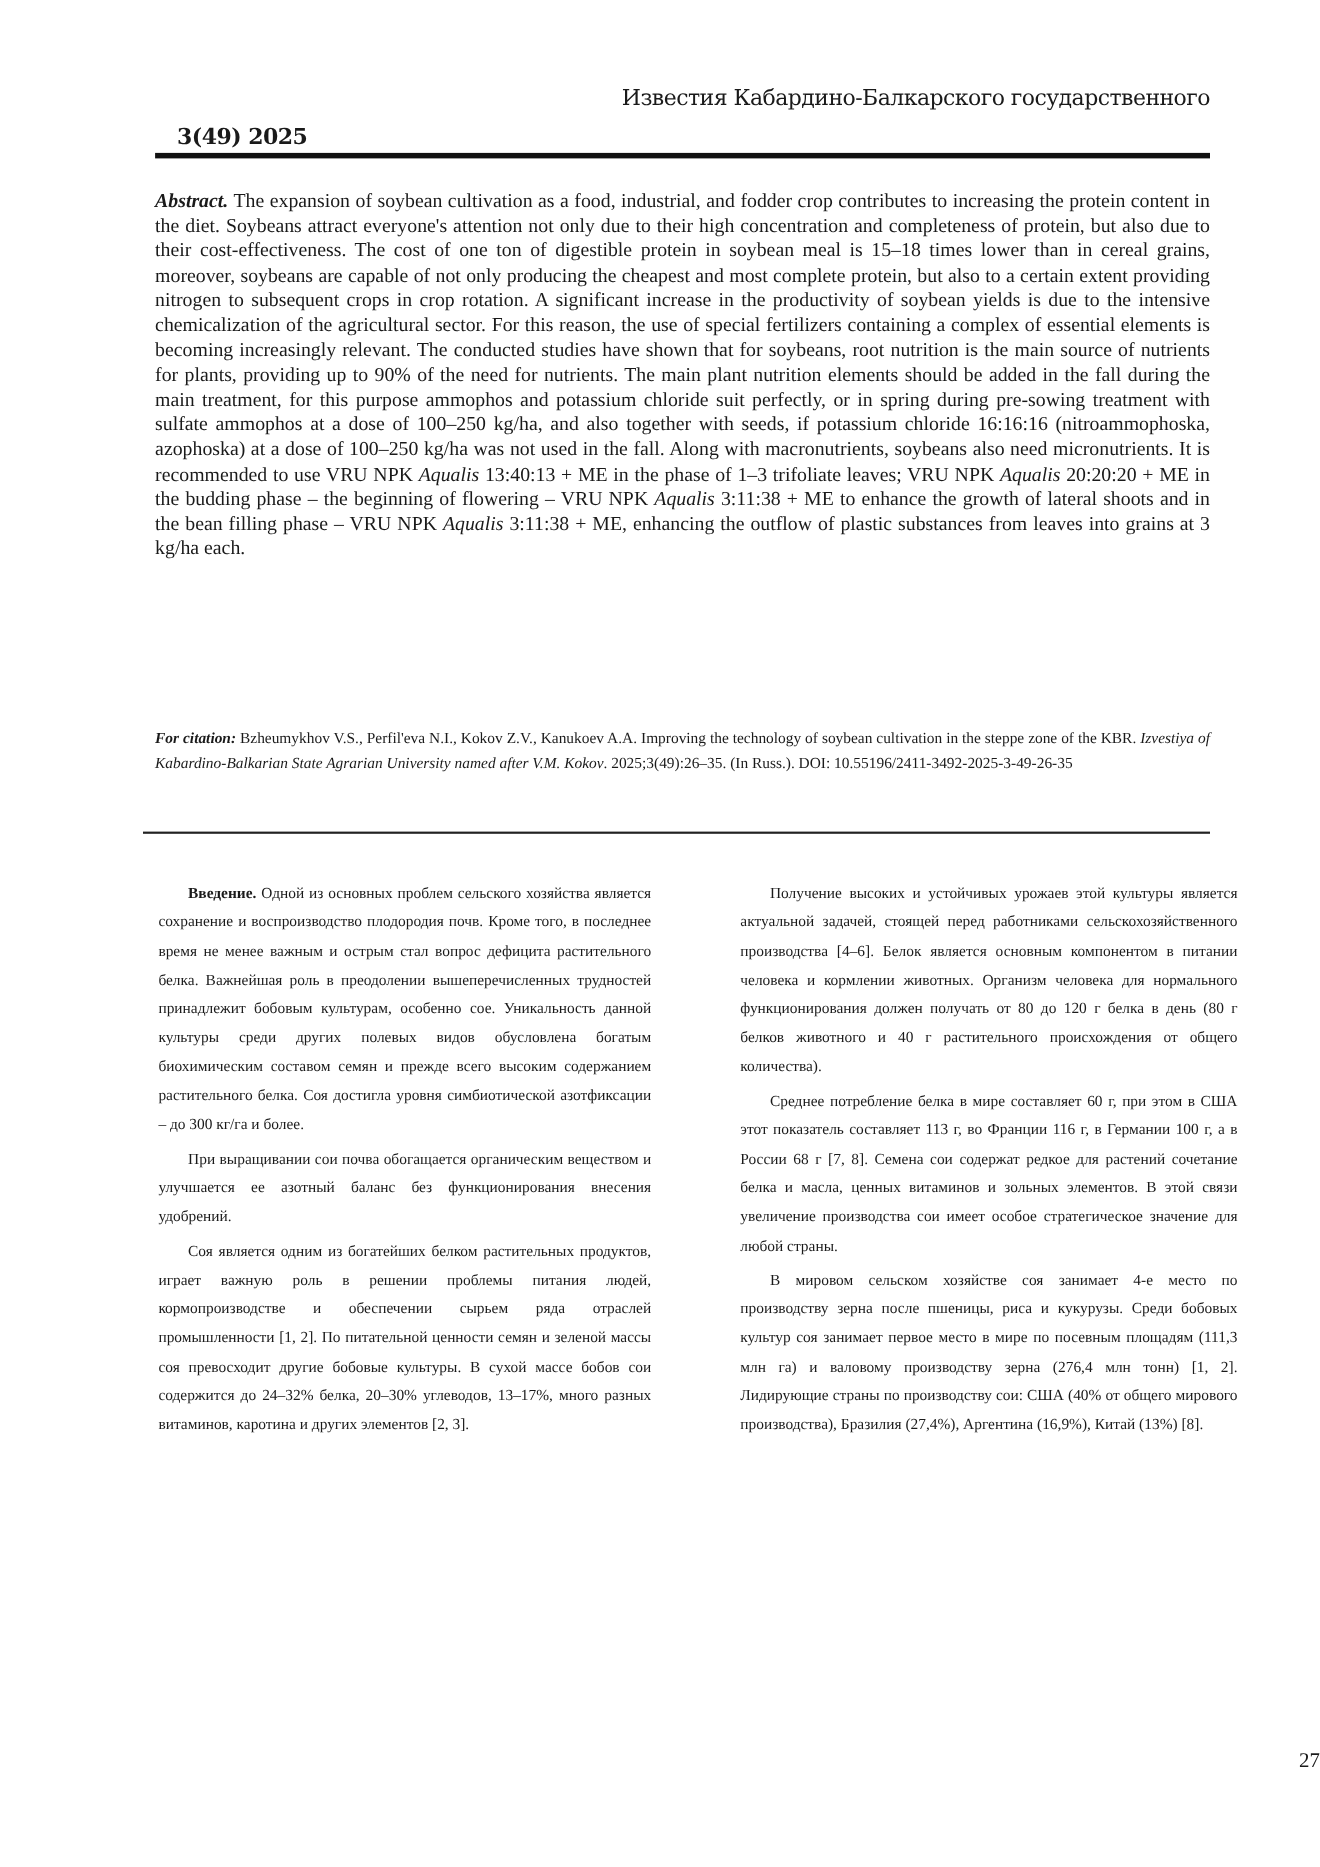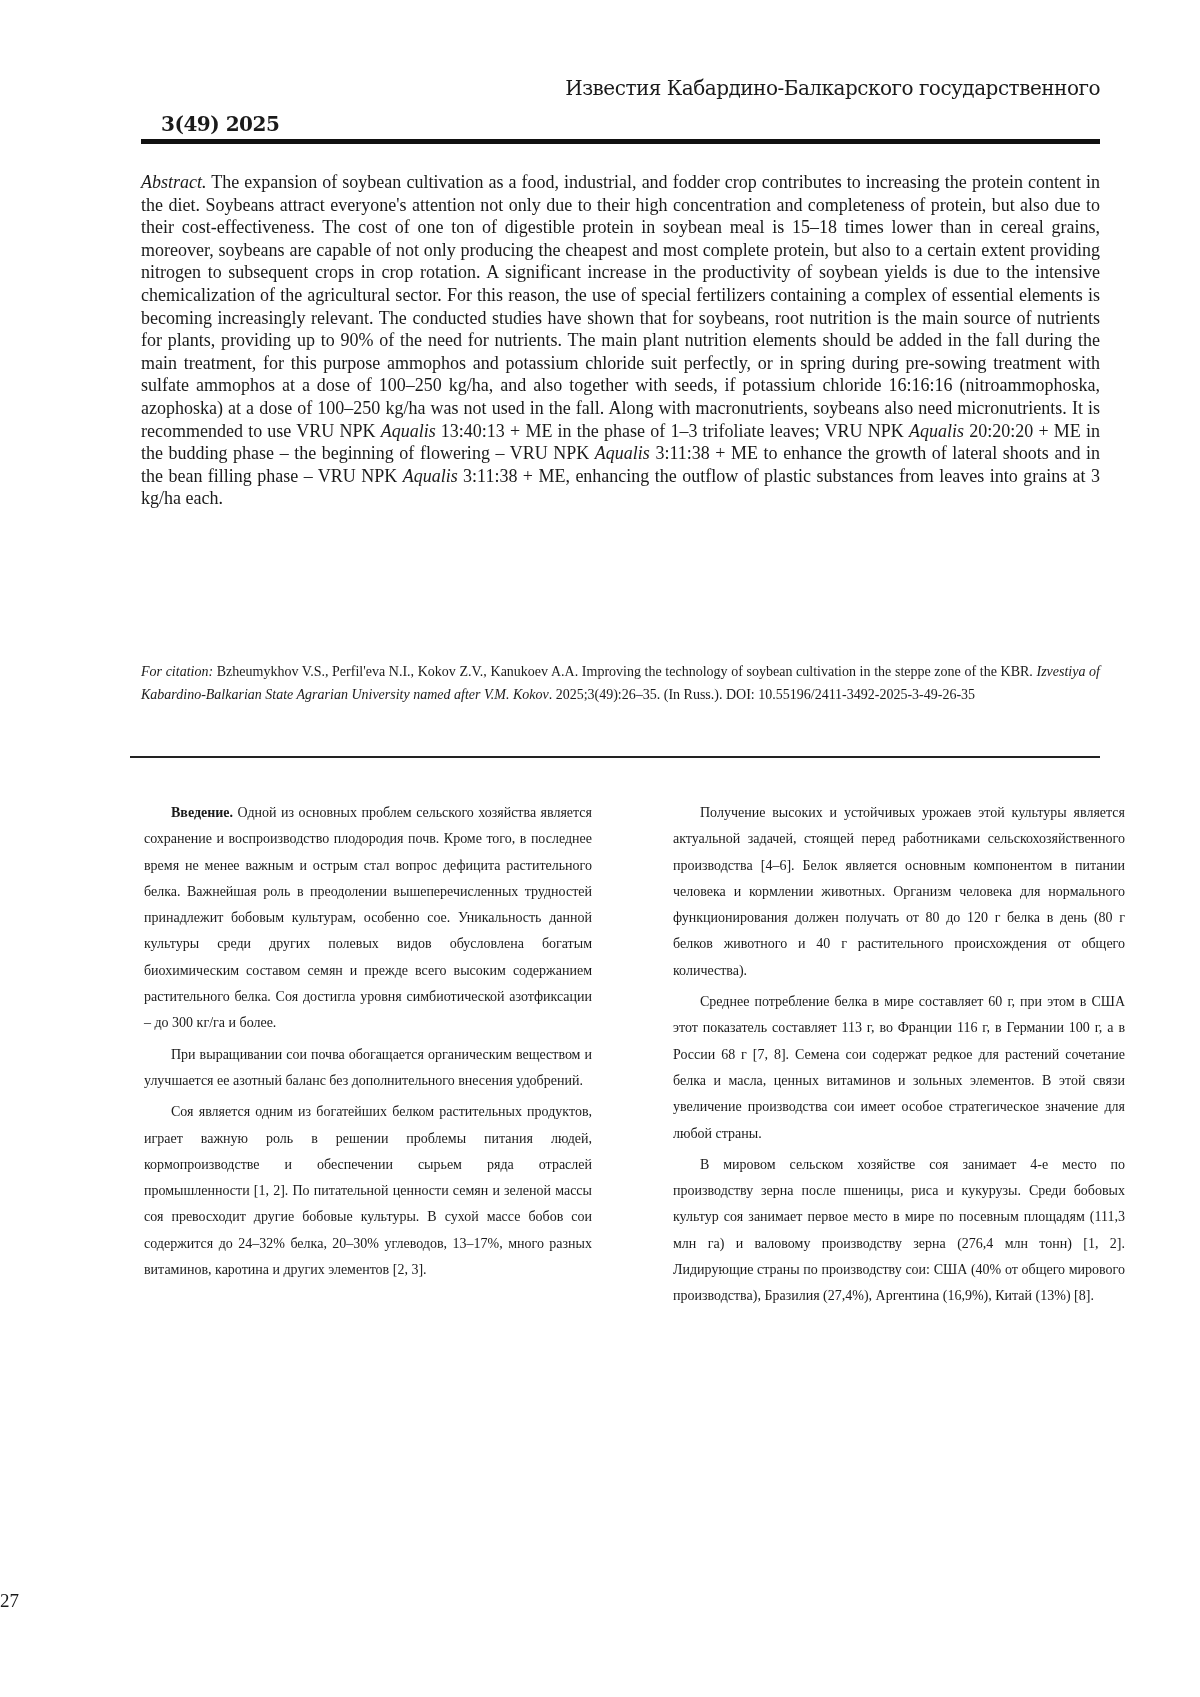--- a/index.html
+++ b/index.html
@@ -6,33 +6,33 @@
   body { width: 1200px; height: 1697px; position: relative; overflow: hidden; color: #1a1a1a; font-family: "Liberation Serif", serif; }
   .page { position: absolute; left: 0; top: 0; width: 1200px; height: 1697px; }
 
   .header { position: absolute; left: 141px; width: 959px; top: 70px; }
   .header-issue { position: absolute; left: 0; top: 42px; font-family: "DejaVu Serif", serif; font-weight: bold; font-size: 20px; letter-spacing: -0.5px; margin-left: 20px; }
   .header-journal { position: absolute; right: 0; top: 0; text-align: right; font-family: "DejaVu Serif", serif; font-weight: normal; font-size: 20px; line-height: 37px; letter-spacing: -0.5px; }
   .header-rule { position: absolute; left: 141px; width: 959px; top: 139px; height: 5px; background: #111; }
 
   .abstract-block { position: absolute; left: 141px; width: 959px; top: 171px; font-size: 18px; line-height: 22.6px; text-align: justify; font-family: "Liberation Serif", serif; }
   .abstract-block p { margin: 0; }
-  .abstract-block .lbl { font-weight: normal; font-style: italic; }
+  .abstract-block .lbl { font-weight: bold; font-style: italic; }
   .abstract-block .it { font-style: italic; }
   .keywords { position: absolute; left: 141px; width: 959px; top: 612px; font-size: 18px; line-height: 22.6px; }
   .citation { position: absolute; left: 141px; width: 959px; top: 660px; font-size: 14px; line-height: 23px; text-align: justify; }
   .mid-rule { position: absolute; left: 130px; width: 970px; top: 756px; height: 2px; background: #222; }
 
   .col { position: absolute; top: 800px; font-size: 14px; line-height: 26.3px; text-align: justify; font-family: "Liberation Serif", serif; }
   .col p { margin: 0 0 5px 0; text-indent: 27px; hyphens: manual; }
   .col-left { left: 144px; width: 448px; }
   .col-right { left: 633px; width: 452px; margin-left: 40px; }
   .col .b { font-weight: bold; }
 
-  .page-number { position: absolute; left: 0; width: 1200px; top: 1590px; text-align: left; font-size: 19px; }
+  .page-number { position: absolute; left: 0; width: 1200px; top: 1590px; text-align: right; font-size: 19px; }
 </style>
 </head>
 <body>
 
 <div class="page">
 
   <div class="header">
     <div class="header-issue">3(49) 2025</div>
     <div class="header-journal">
       <div>Известия Кабардино-Балкарского государственного</div>
@@ -46,21 +46,21 @@
 
 
   <div class="citation abstract-block" style="top:660px;">
     <p><span class="lbl">For citation:</span><span> Bzheumykhov V.S., Perfil'eva N.I., Kokov Z.V., Kanukoev A.A. Improving the technology of soybean cultivation in the steppe zone of the KBR. </span><span class="it">Izvestiya of Kabardino-Balkarian State Agrarian University named after V.M. Kokov</span><span>. 2025;3(49):26–35. (In Russ.). DOI: 10.55196/2411-3492-2025-3-49-26-35</span></p>
   </div>
 
   <div class="mid-rule"></div>
 
   <div class="col col-left">
     <p><span class="b">Введение.</span><span> Одной из основных проблем сельского хозяйства является сохранение и воспроизводство плодородия почв. Кроме того, в последнее время не менее важным и острым стал вопрос дефицита растительного белка. Важнейшая роль в преодолении вышеперечисленных трудностей принадлежит бобовым культурам, особенно сое. Уникальность данной культуры среди других полевых видов обусловлена богатым биохимическим составом семян и прежде всего высоким содержанием растительного белка. Соя достигла уровня симбиотической азотфиксации – до 300 кг/га и более.</span></p>
-    <p>При выращивании сои почва обогащается органическим веществом и улучшается ее азотный баланс без дополнительного внесения удобрений.</p>
+    <p>При выращивании сои почва обогащается органическим веществом и улучшается ее азотный баланс без функционирования внесения удобрений.</p>
     <p>Соя является одним из богатейших белком растительных продуктов, играет важную роль в решении проблемы питания людей, кормопроизводстве и обеспечении сырьем ряда отраслей промышленности [1, 2]. По питательной ценности семян и зеленой массы соя превосходит другие бобовые культуры. В сухой массе бобов сои содержится до 24–32% белка, 20–30% углеводов, 13–17%, много разных витаминов, каротина и других элементов [2, 3].</p>
   </div>
 
   <div class="col col-right">
     <p>Получение высоких и устойчивых урожаев этой культуры является актуальной задачей, стоящей перед работниками сельскохозяйственного производства [4–6]. Белок является основным компонентом в питании человека и кормлении животных. Организм человека для нормального функционирования должен получать от 80 до 120 г белка в день (80 г белков животного и 40 г растительного происхождения от общего количества).</p>
     <p>Среднее потребление белка в мире составляет 60 г, при этом в США этот показатель составляет 113 г, во Франции 116 г, в Германии 100 г, а в России 68 г [7, 8]. Семена сои содержат редкое для растений сочетание белка и масла, ценных витаминов и зольных элементов. В этой связи увеличение производства сои имеет особое стратегическое значение для любой страны.</p>
     <p>В мировом сельском хозяйстве соя занимает 4-е место по производству зерна после пшеницы, риса и кукурузы. Среди бобовых культур соя занимает первое место в мире по посевным площадям (111,3 млн га) и валовому производству зерна (276,4 млн тонн) [1, 2]. Лидирующие страны по производству сои: США (40% от общего мирового производства), Бразилия (27,4%), Аргентина (16,9%), Китай (13%) [8].</p>
   </div>
 
   <div class="page-number">27</div>

